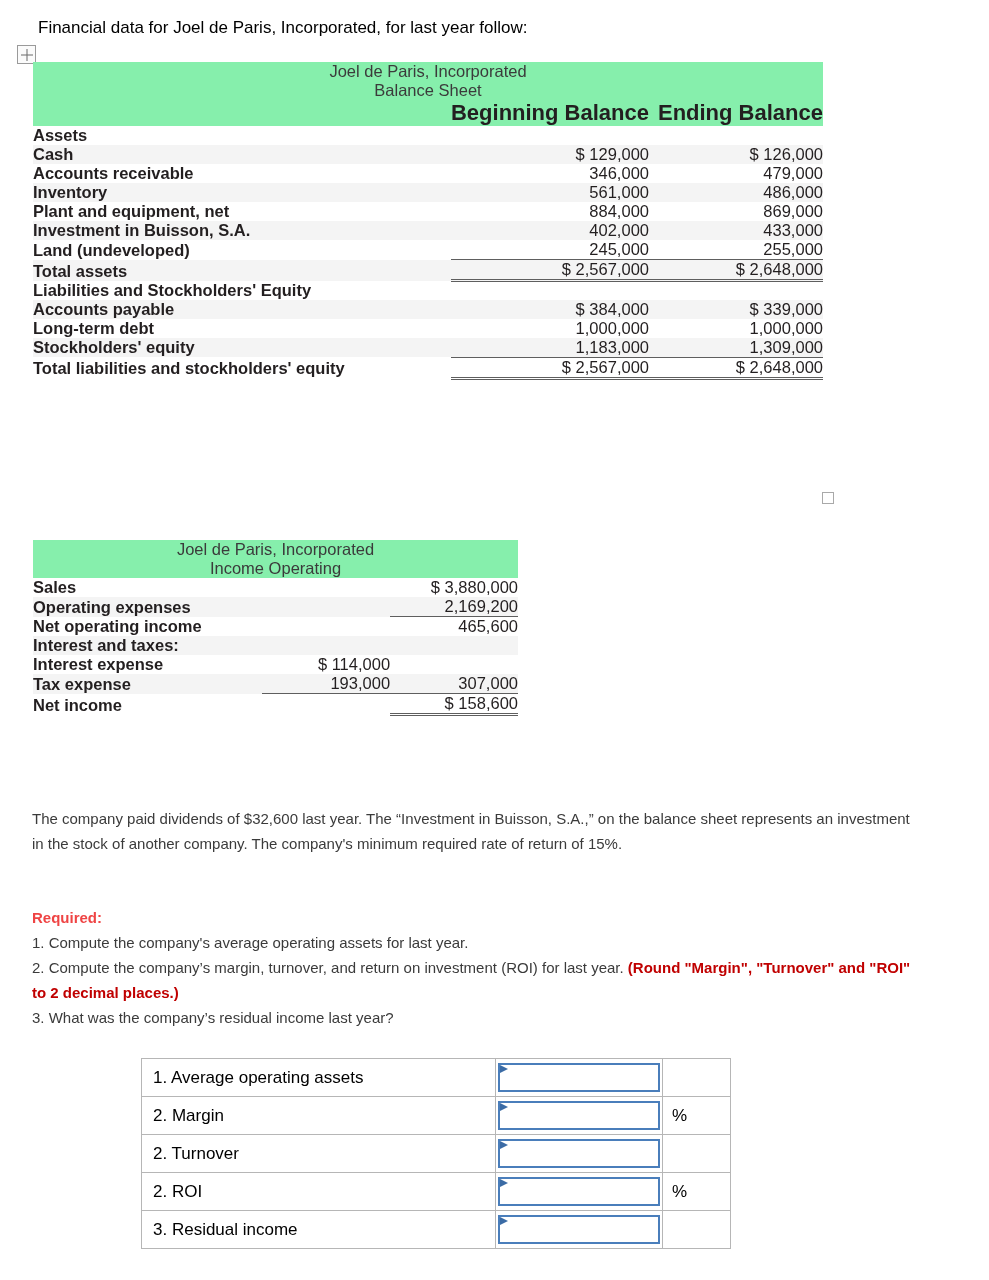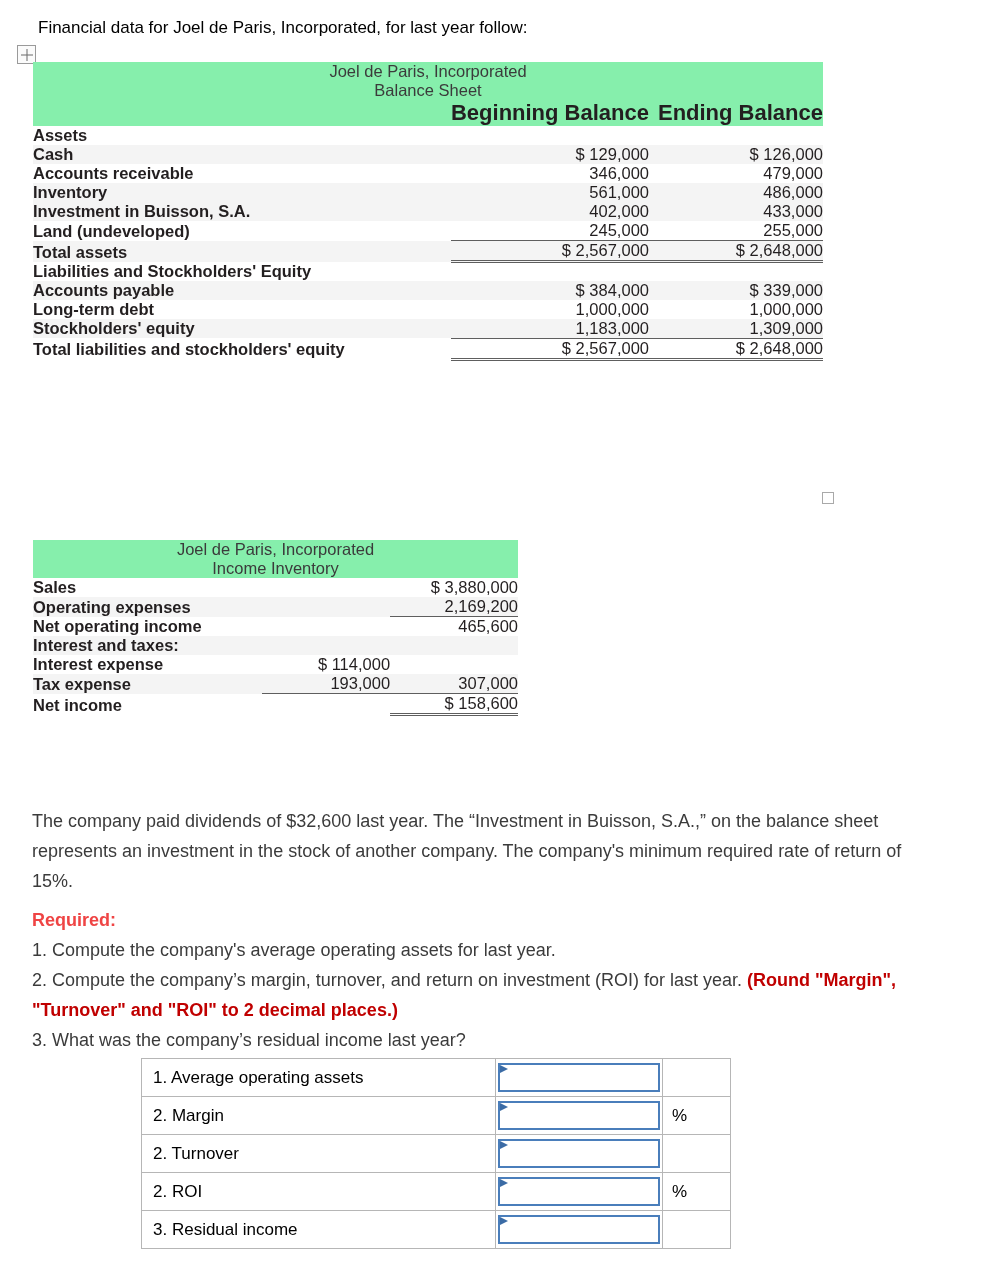--- a/index.html
+++ b/index.html
@@ -130,23 +130,23 @@
     top: 540px;
     width: 485px;
   }
   #income-statement .lbl { width: 215px; }
   #income-statement .lbl-indent { width: 215px; }
   #income-statement .num { width: 120px; }
 
   
   .para {
     position: absolute;
-    font-size: 18px;
+    font-size: 15px;
     color: #3b3b3b;
-    line-height: 30px;
+    line-height: 25px;
   }
   #dividend-para {
     left: 32px;
     top: 806px;
     width: 890px;
   }
   #required-block {
     left: 32px;
     top: 905px;
     width: 890px;
@@ -245,20 +245,25 @@
   <tr>
     <td class="lbl">Accounts receivable</td>
     <td class="num">346,000</td>
     <td class="num">479,000</td>
   </tr>
   <tr class="stripe">
     <td class="lbl">Inventory</td>
     <td class="num">561,000</td>
     <td class="num">486,000</td>
   </tr>
+  <tr>
+    <td class="lbl">Plant and equipment, net</td>
+    <td class="num">884,000</td>
+    <td class="num">869,000</td>
+  </tr>
   <tr class="stripe">
     <td class="lbl">Investment in Buisson, S.A.</td>
     <td class="num">402,000</td>
     <td class="num">433,000</td>
   </tr>
   <tr>
     <td class="lbl">Land (undeveloped)</td>
     <td class="num rule-under">245,000</td>
     <td class="num rule-under">255,000</td>
   </tr>
@@ -299,21 +304,21 @@
   </table>
 
 <div class="resize-handle"></div>
 
 <table class="acct-table" id="income-statement">
   <tbody>
       <tr class="band">
     <td class="title-line" colspan="3">Joel de Paris, Incorporated</td>
   </tr>
   <tr class="band">
-    <td class="title-line" colspan="3">Income Inventory</td>
+    <td class="title-line" colspan="3">Income Operating</td>
   </tr>
 
   <tr>
     <td class="lbl">Sales</td>
     <td class="num"></td>
     <td class="num">$ 3,880,000</td>
   </tr>
   <tr class="stripe">
     <td class="lbl">Operating expenses</td>
     <td class="num"></td>

